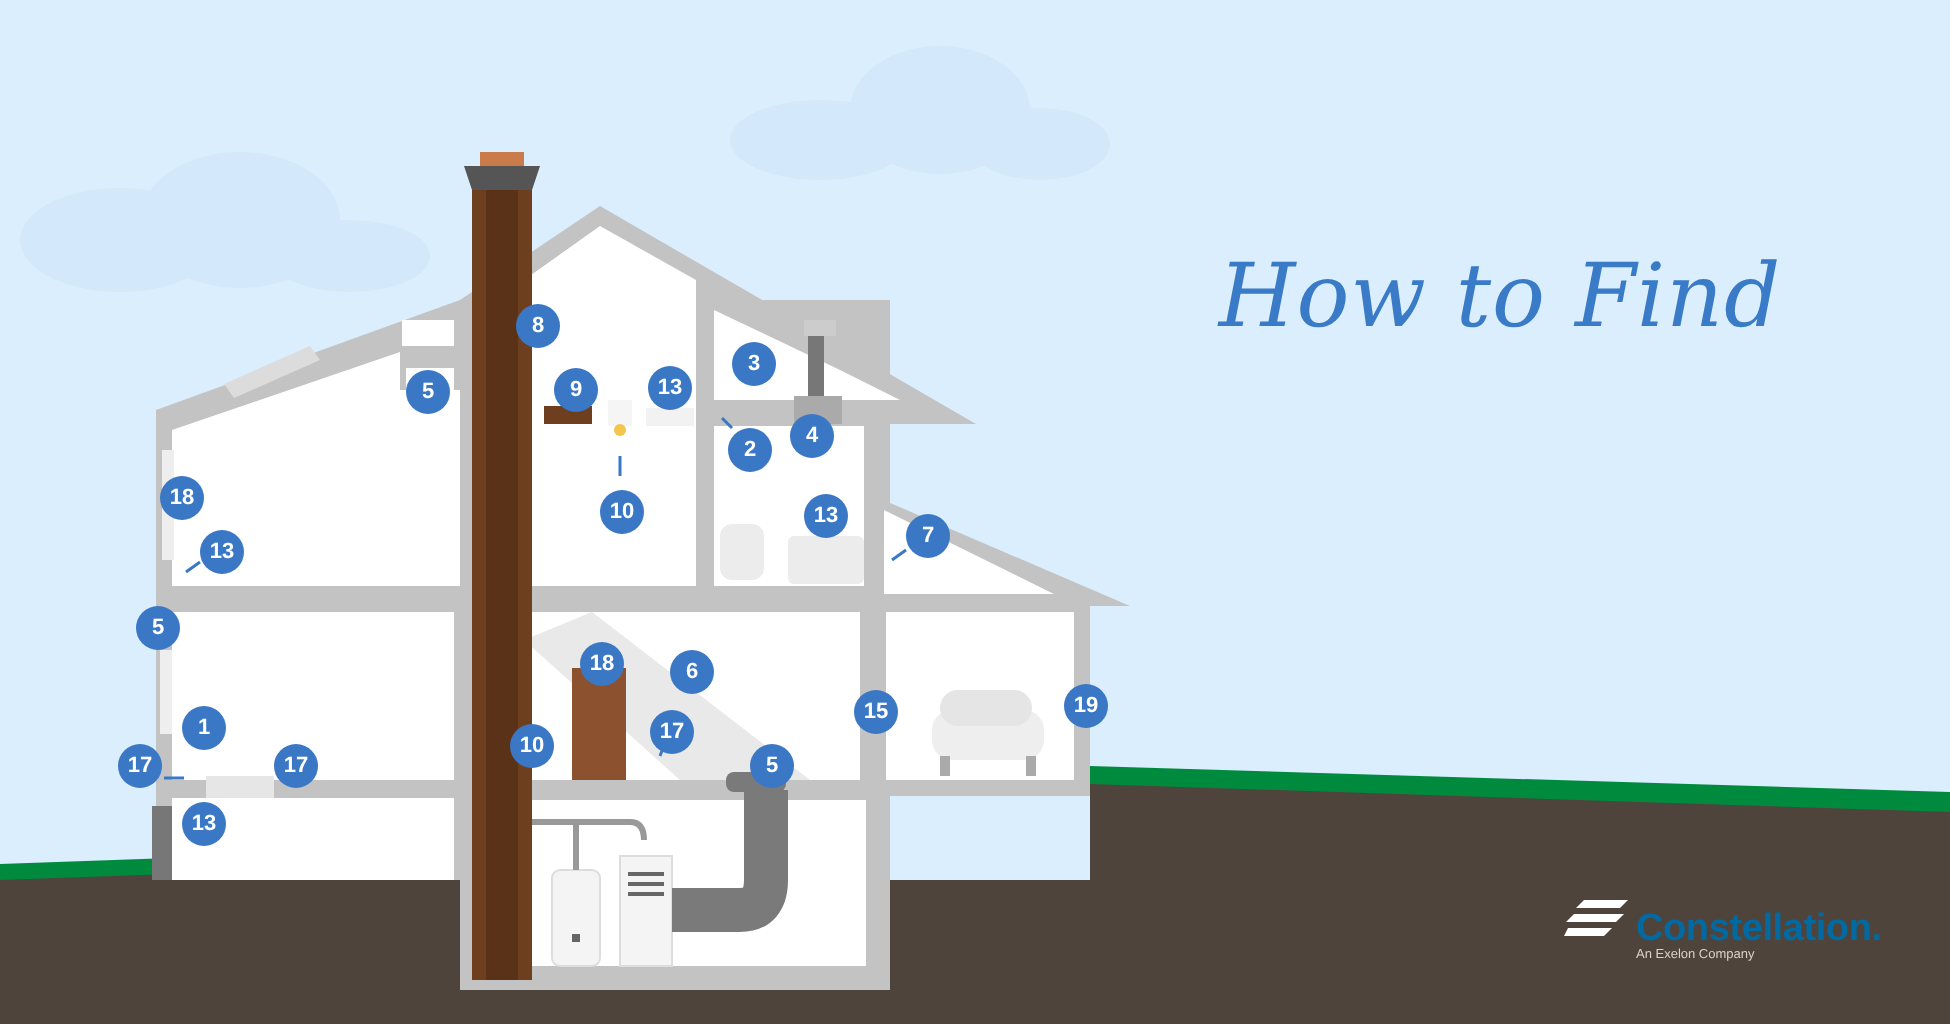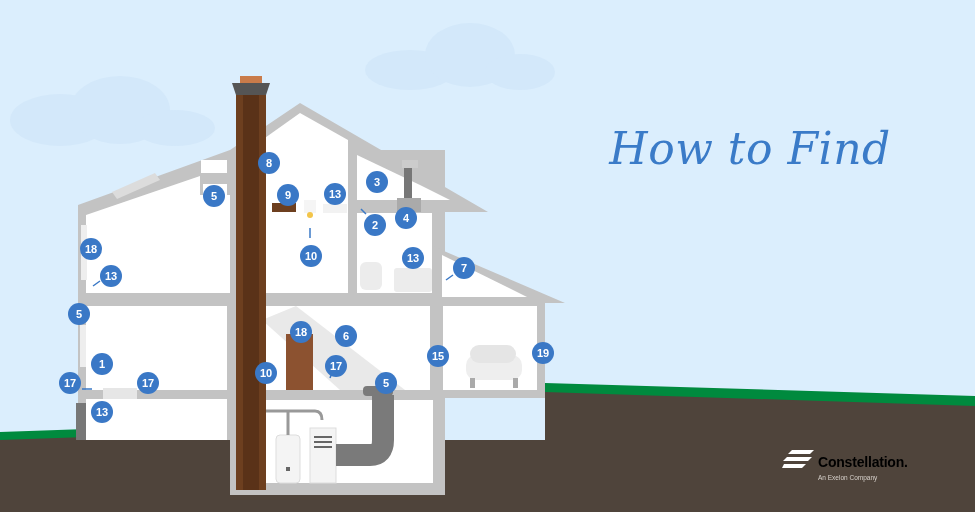--- a/index.html
+++ b/index.html
@@ -1,21 +1,21 @@
 <!DOCTYPE html>
 <html><head>
 <meta charset="utf-8">
 <style>
   html, body { margin: 0; padding: 0; }
   body { width: 975px; height: 512px; overflow: hidden; position: relative; background: #dbeefd; font-family: "Liberation Sans", sans-serif; }
   #scene { position: absolute; left: 0; top: 0; width: 975px; height: 512px; }
   .title { position: absolute; left: 595px; top: 120px; width: 310px; text-align: center; color: #3a7bc8; font-family: "DejaVu Serif", serif; font-size: 44px; line-height: 57px; letter-spacing: 0.5px; }
   .title div { white-space: nowrap; font-style: italic; }
   .logo { position: absolute; left: 782px; top: 448px; width: 160px; height: 40px; }
-  .logo-word { position: absolute; left: 36px; top: 6px; color: #000000; font-size: 14px; font-weight: bold; letter-spacing: -0.2px; white-space: nowrap; }
+  .logo-word { position: absolute; left: 36px; top: 6px; color: #0369a1; font-size: 19px; font-weight: bold; letter-spacing: -0.2px; white-space: nowrap; }
   .logo-sub { position: absolute; left: 36px; top: 26px; color: #d8d2cc; font-size: 6.5px; white-space: nowrap; }
   .marker { position: absolute; width: 22px; height: 22px; margin-left: -11px; margin-top: -11px; border-radius: 50%; background: #3a78c6; color: #fff; font-weight: bold; font-size: 11px; line-height: 22px; text-align: center; }
 </style>
 </head>
 <body>
 
 <svg id="scene" viewBox="0 0 975 512" xmlns="http://www.w3.org/2000/svg">
 
   <g fill="#d3e8fa">
     <ellipse cx="60" cy="120" rx="50" ry="26"></ellipse>

